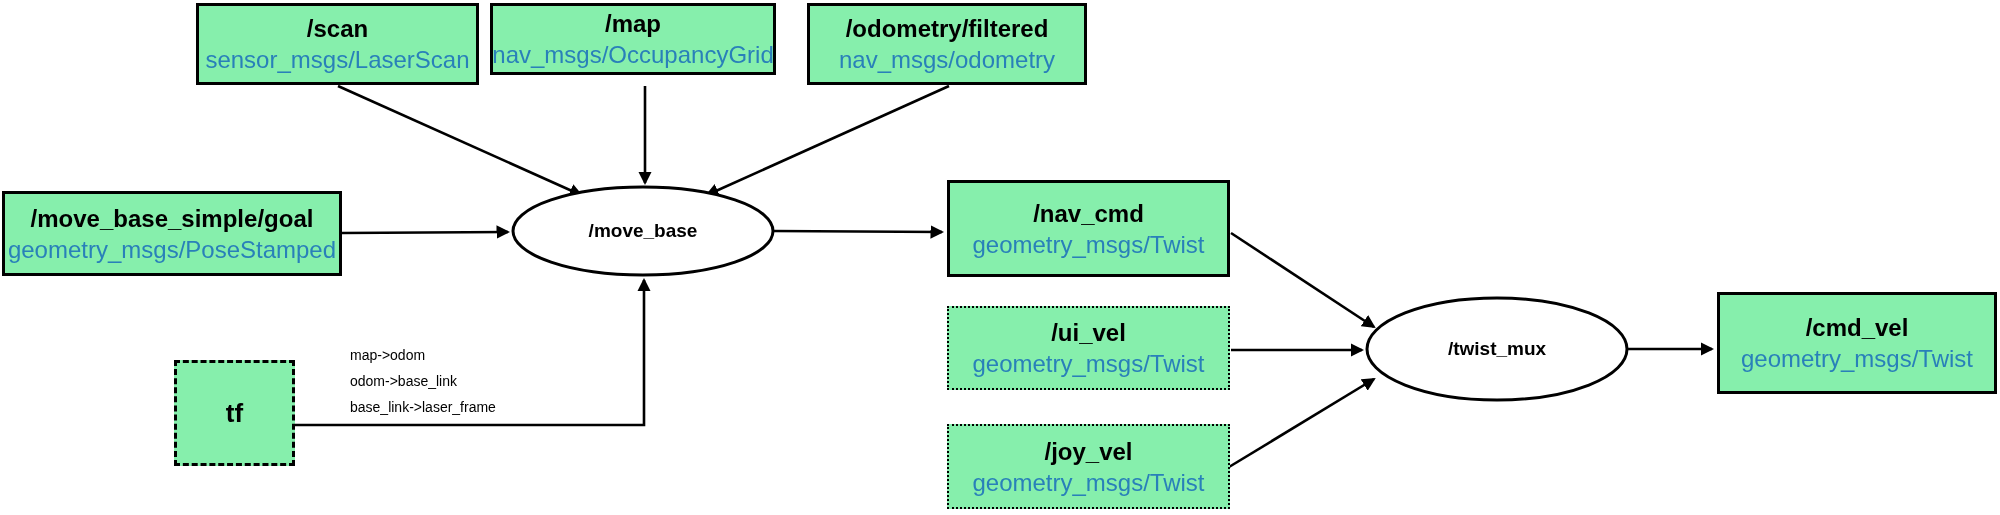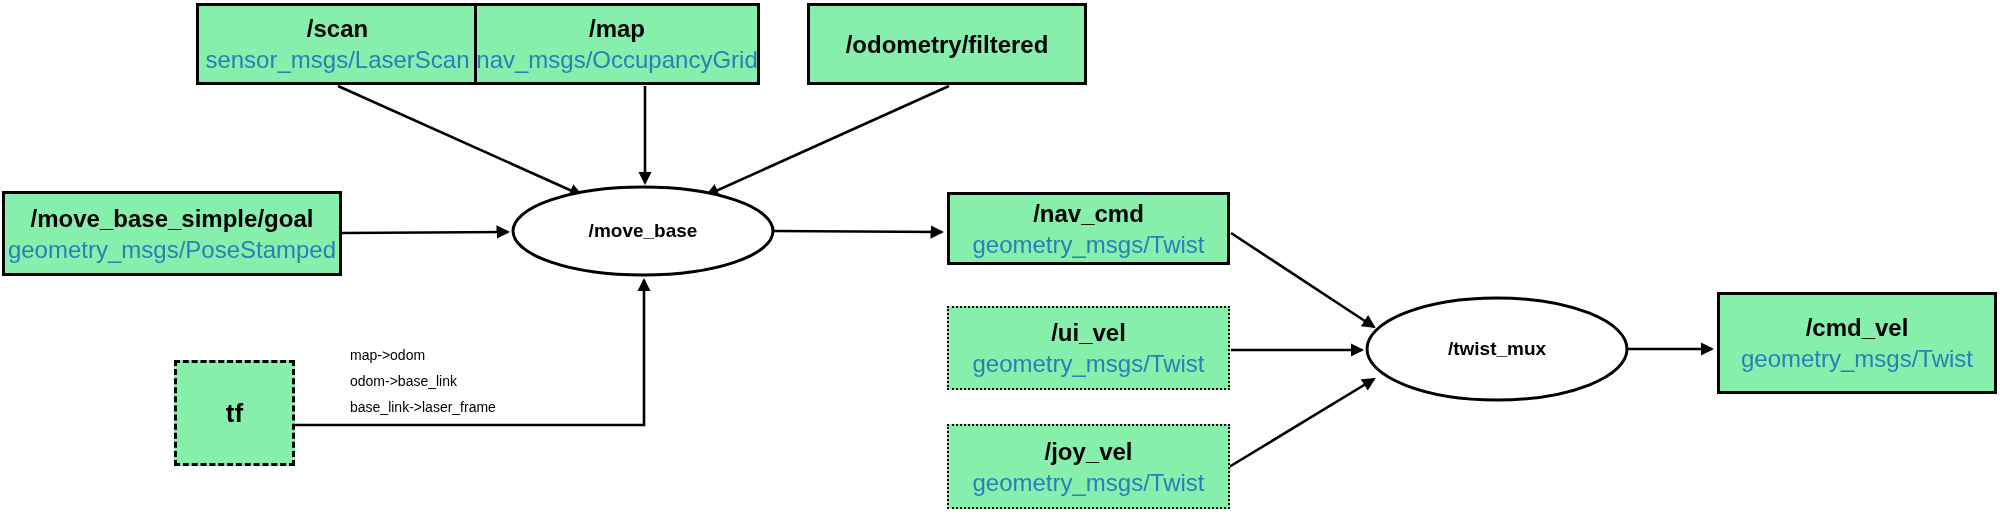--- a/index.html
+++ b/index.html
@@ -75,24 +75,24 @@
     left: 350px;
     top: 342px;
     font-size: 14px;
     line-height: 26px;
     color: #000000;
   }
   .tf-transforms div { white-space: nowrap; }
 
   
   #node-scan    { left: 196px;  top: 3px;   width: 283px; height: 82px; }
-  #node-map     { left: 474px;  top: 3px;   width: 286px; height: 82px; }
+  #node-map     { left: 490px;  top: 3px;   width: 286px; height: 72px; }
   #node-odom    { left: 807px;  top: 3px;   width: 280px; height: 82px; }
   #node-goal    { left: 2px;    top: 191px; width: 340px; height: 85px; }
-  #node-navcmd  { left: 947px;  top: 192px; width: 283px; height: 73px; }
+  #node-navcmd  { left: 947px;  top: 180px; width: 283px; height: 97px; }
   #node-uivel   { left: 947px;  top: 306px; width: 283px; height: 84px; }
   #node-joyvel  { left: 947px;  top: 424px; width: 283px; height: 85px; }
   #node-cmdvel  { left: 1717px; top: 292px; width: 280px; height: 102px; }
   #node-tf      { left: 174px;  top: 360px; width: 121px; height: 106px; }
 
   #label-movebase { left: 643px;  top: 231px; }
   #label-twistmux { left: 1497px; top: 349px; }
 </style>
 </head>
 <body>
@@ -129,20 +129,21 @@
     <div class="subtitle">sensor_msgs/LaserScan</div>
   </div>
 
   <div class="node solid" id="node-map">
     <div class="title">/map</div>
     <div class="subtitle">nav_msgs/OccupancyGrid</div>
   </div>
 
   <div class="node solid" id="node-odom">
     <div class="title">/odometry/filtered</div>
+    <div class="subtitle">nav_msgs/odometry</div>
   </div>
 
   <div class="node solid" id="node-goal">
     <div class="title">/move_base_simple/goal</div>
     <div class="subtitle">geometry_msgs/PoseStamped</div>
   </div>
 
   <div class="node solid" id="node-navcmd">
     <div class="title">/nav_cmd</div>
     <div class="subtitle">geometry_msgs/Twist</div>

